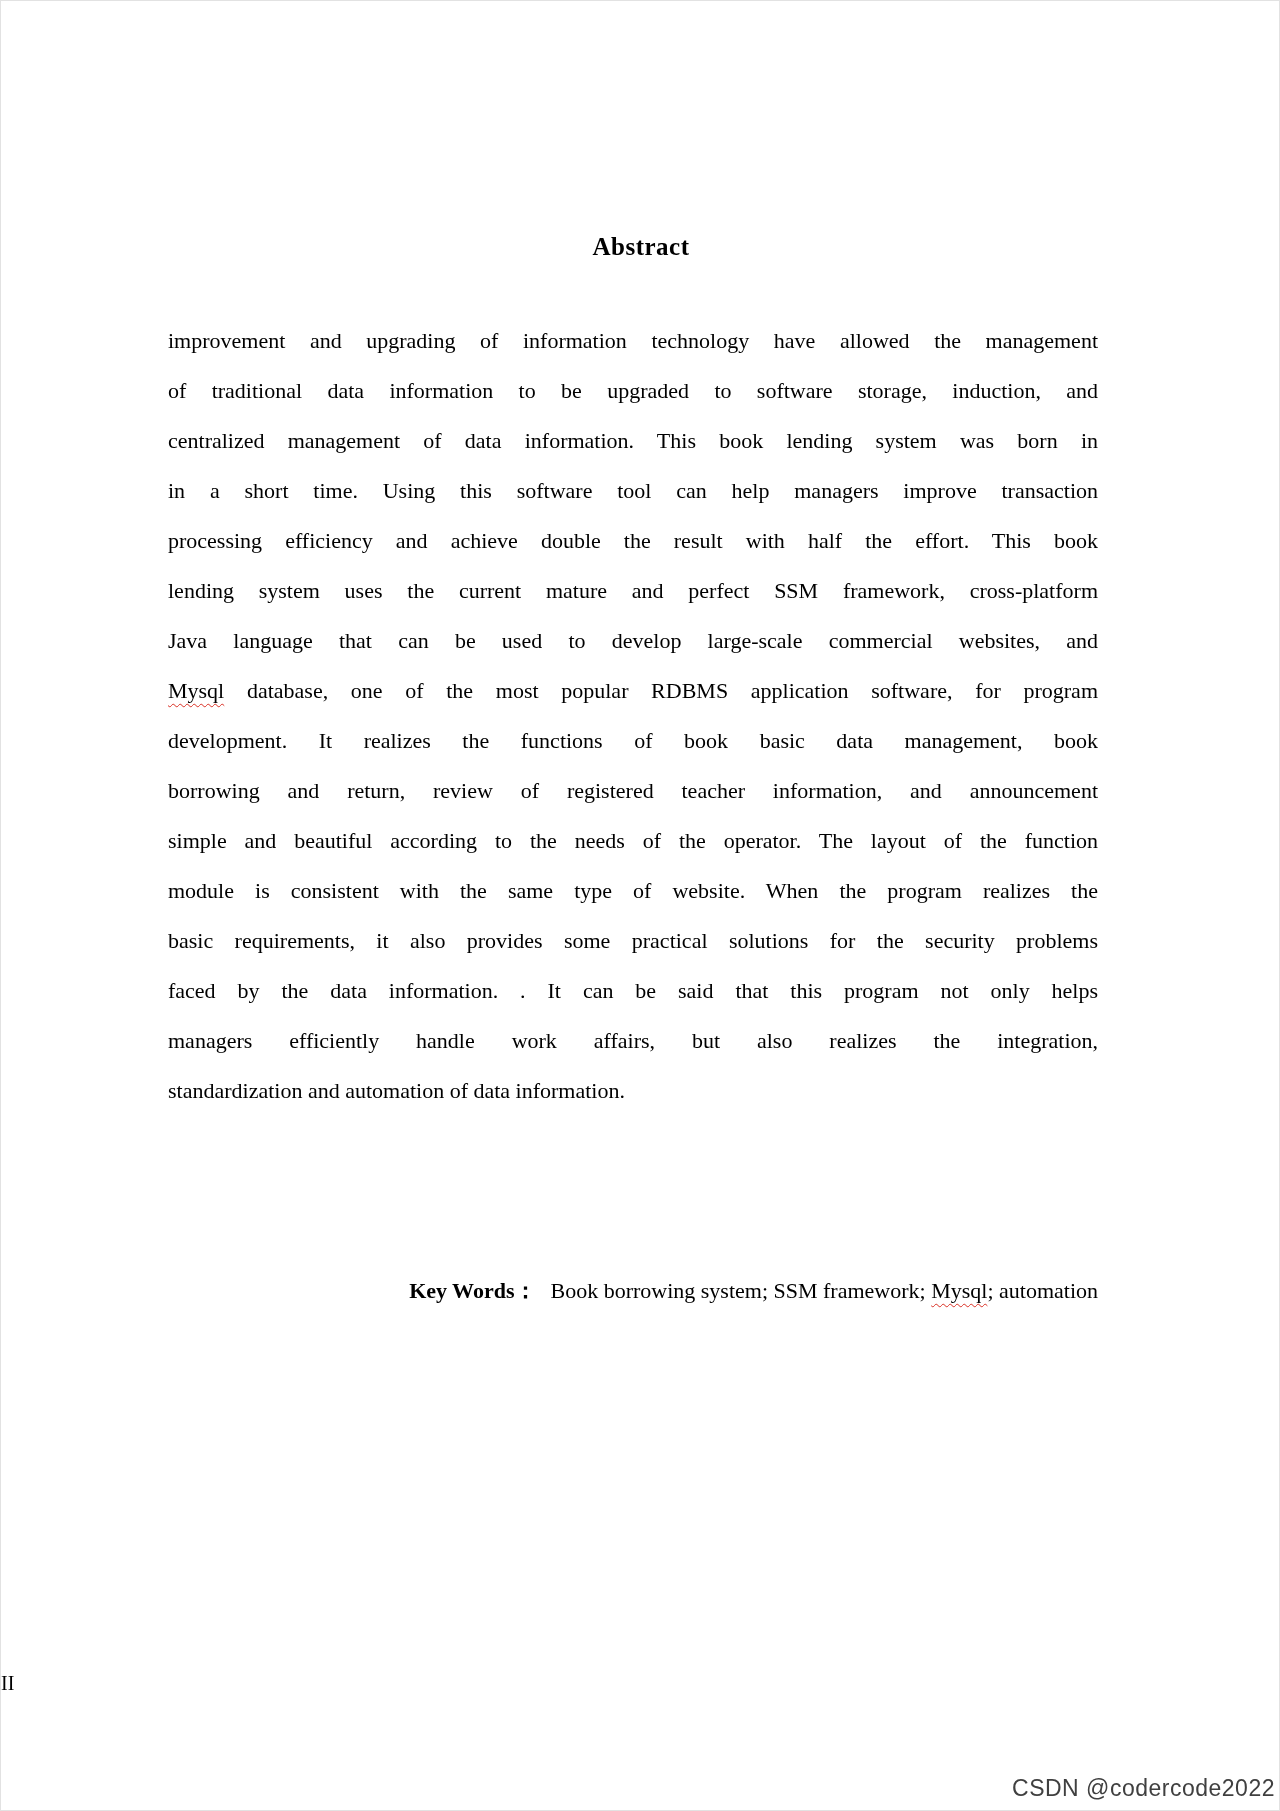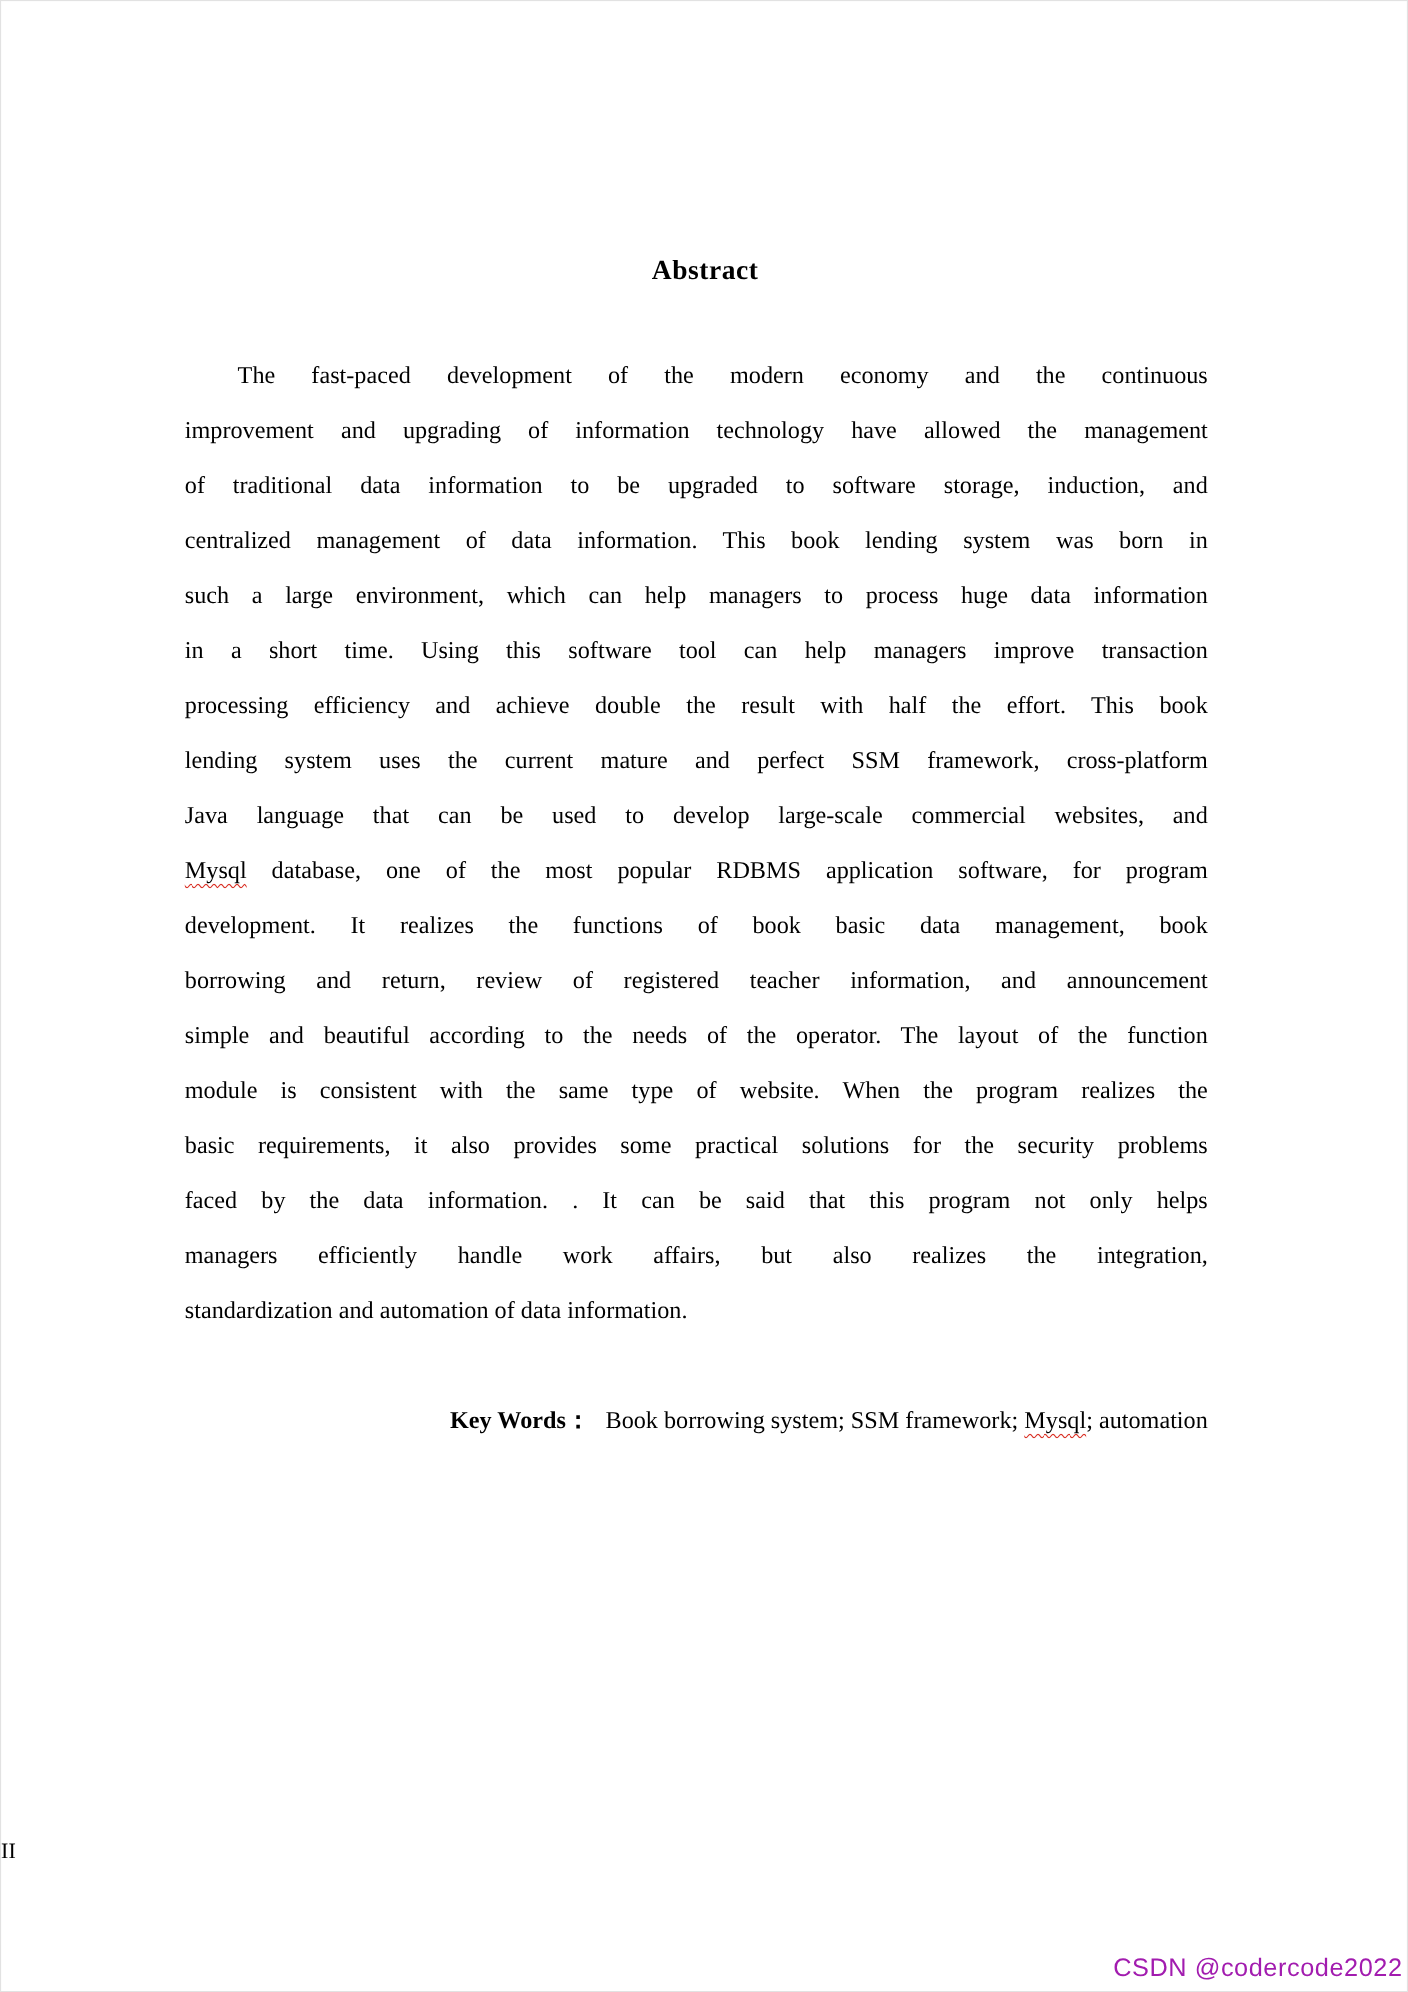--- a/index.html
+++ b/index.html
@@ -80,37 +80,35 @@
     text-align: left;
     font-size: 20px;
     line-height: 28px;
   }
   .watermark {
     position: absolute;
     top: 1774px;
     right: 4px;
     font-family: "Liberation Sans", "DejaVu Sans", sans-serif;
     font-size: 23px;
-    color: #a21caf;
+    color: #404040;
     letter-spacing: 0.5px;
   }
 </style>
 </head>
 <body>
 
 <div class="sheet">
 
   <div class="doc-title">Abstract</div>
 
   <div class="abstract-body">
-    <div class="line line-first">The fast-paced development of the modern economy and the continuous</div>
     <div class="line">improvement and upgrading of information technology have allowed the management</div>
     <div class="line">of traditional data information to be upgraded to software storage, induction, and</div>
     <div class="line">centralized management of data information. This book lending system was born in</div>
-    <div class="line">such a large environment, which can help managers to process huge data information</div>
     <div class="line">in a short time. Using this software tool can help managers improve transaction</div>
     <div class="line">processing efficiency and achieve double the result with half the effort. This book</div>
     <div class="line">lending system uses the current mature and perfect SSM framework, cross-platform</div>
     <div class="line">Java language that can be used to develop large-scale commercial websites, and</div>
     <div class="line"><span class="misspelled">Mysql</span> database, one of the most popular RDBMS application software, for program</div>
     <div class="line">development. It realizes the functions of book basic data management, book</div>
     <div class="line">borrowing and return, review of registered teacher information, and announcement</div>
     <div class="line">simple and beautiful according to the needs of the operator. The layout of the function</div>
     <div class="line">module is consistent with the same type of website. When the program realizes the</div>
     <div class="line">basic requirements, it also provides some practical solutions for the security problems</div>

